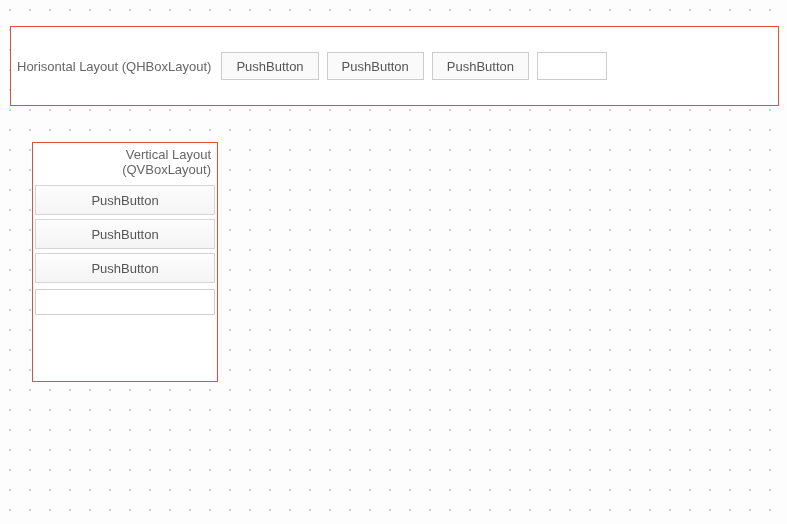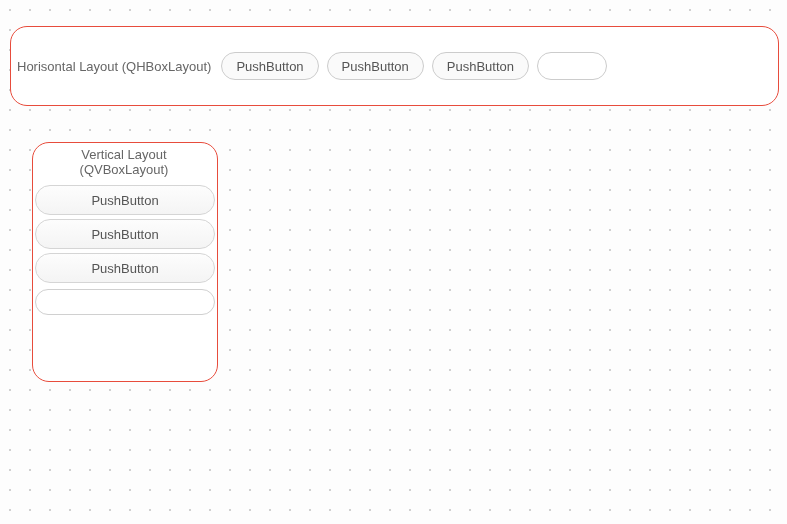--- a/index.html
+++ b/index.html
@@ -1,19 +1,18 @@
 <!DOCTYPE html>
 <html><head>
   <meta charset="utf-8">
   <style>
     * {
       box-sizing: border-box;
       margin: 0;
       padding: 0;
-      border-radius: 17px;
     }
     body {
       font-family: -apple-system, BlinkMacSystemFont, "Segoe UI", Arial, sans-serif;
       font-size: 13px;
       color: #555;
       background: repeating-conic-gradient(#e8e8e8 0% 25%, #fff 0% 50%) 50% / 20px 20px;
       background-color: #fdfdfd;
       width: 787px;
       height: 524px;
       position: relative;
@@ -86,21 +85,21 @@
       border: 1px solid #e74c3c;
       background: #ffffff;
       display: flex;
       flex-direction: column;
     }
     
     .vbox-label {
       color: #666;
       font-size: 13px;
       padding: 4px 6px 6px 4px;
-      text-align: center;
+      text-align: right;
     }
     
     .vbox-button {
       border: 1px solid #d5d5d5;
       background: linear-gradient(#fdfdfd, #f4f4f4);
       color: #555;
       font-size: 13px;
       height: 30px;
       cursor: pointer;
       display: flex;

